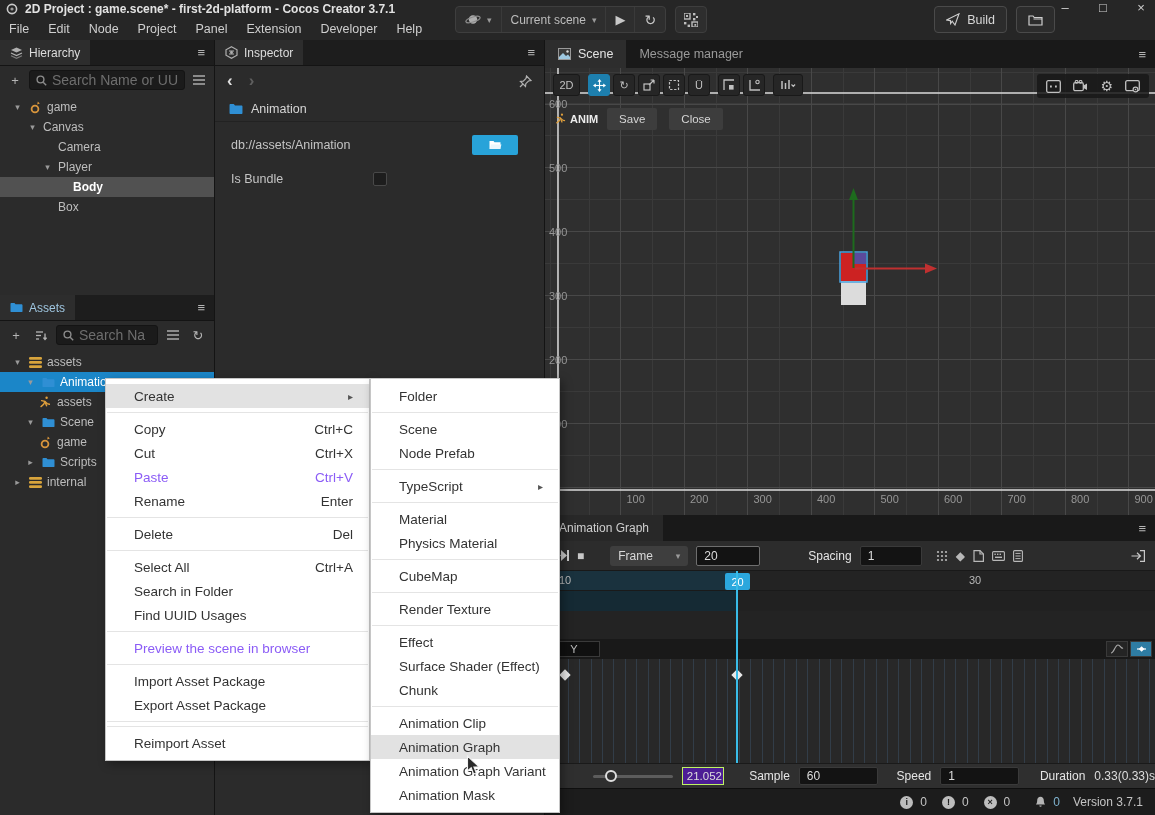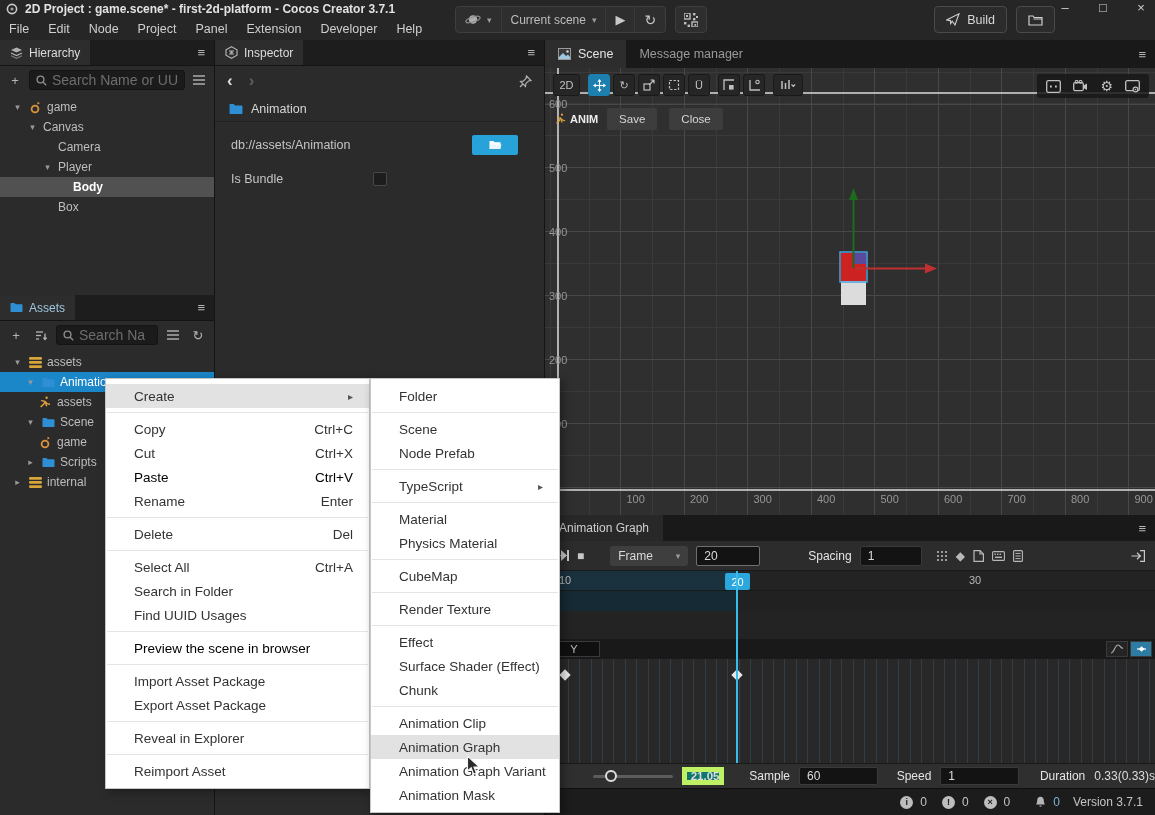--- a/index.html
+++ b/index.html
@@ -94,35 +94,35 @@
   .pb-btns { position:absolute; right:3px; top:2px; display:flex; gap:2px; }
   .pb-btn { width:22px; height:16px; border:1px solid #3a3a3a; background:#242424; display:flex; align-items:center; justify-content:center; color:#aaa; }
   .pb-btn.blue { background:#2e7ca3; color:#fff; }
   .tracks { position:relative; height:104px; background:#282828;
     background-image:repeating-linear-gradient(90deg,#323d48 0 1px,transparent 1px 11.4px); }
   .kf { position:absolute; top:12px; width:8px; height:8px; background:#e8e8e8; transform:rotate(45deg); }
   .playhead { position:absolute; width:2px; background:#39bce8; z-index:4; }
   .anim-controls { height:25px; background:#2f2f2f; border-top:1px solid #1a1a1a; display:flex; align-items:center; gap:9px; padding-left:48px; }
   .slider { position:relative; width:84px; height:3px; background:#5c5c5c; border-radius:2px; }
   .knob { position:absolute; left:12px; top:-5px; width:12px; height:12px; border:2px solid #dedede; border-radius:50%; background:#2f2f2f; }
-  .tval { width:44px; height:18px; background:#0f766e; border:5px solid #bef264; color:#dcdcdc; font-size:11.5px; display:flex; align-items:center; padding:0 4px; overflow:hidden; white-space:nowrap;font-weight:bold; }
+  .tval { width:44px; height:18px; background:#4c1d95; border:1px solid #bef264; color:#dcdcdc; font-size:11.5px; display:flex; align-items:center; padding:0 4px; overflow:hidden; white-space:nowrap; }
 
   
   .statusbar { position:absolute; left:545px; top:788px; width:610px; height:27px; background:#1c1c1c; border-top:1px solid #0f0f0f; display:flex; align-items:center; justify-content:flex-end; gap:7px; padding-right:12px; font-size:12px; color:#c4c4c4; }
   .sdot { width:13px; height:13px; border-radius:50%; background:#bdbdbd; color:#1c1c1c; font-size:9px; font-weight:bold; display:flex; align-items:center; justify-content:center; }
   .scount { margin-right:8px; }
   .bellcount { color:#7fb3cf; margin-right:6px; }
 
   
   .cmenu { position:absolute; background:#fff; border:1px solid #c6c6c6; box-shadow:3px 3px 9px rgba(0,0,0,.35); padding:5px 0; font-size:13.5px; color:#333; z-index:50; }
   .mi { height:24px; display:flex; align-items:center; padding:0 16px 0 28px; white-space:nowrap; }
   .mi .sc { margin-left:auto; padding-left:28px; }
   .mi .arr { margin-left:auto; font-size:10px; color:#555; }
   .mi.hov { background:#e2e2e2; }
-  .mi.dis { color:#000000; }
+  .mi.dis { color:#8b5cf6; }
   .msep { height:1px; background:#e4e4e4; margin:4px 1px; }
 
   .cursor { position:absolute; z-index:60; }
   svg { display:block; }
 </style>
 </head>
 <body>
 
 <div id="app">
 
@@ -769,23 +769,20 @@
         <span>Preview the scene in browser</span>
       </div>
       <div class="msep"></div>
       <div class="mi">
         <span>Import Asset Package</span>
       </div>
       <div class="mi">
         <span>Export Asset Package</span>
       </div>
       <div class="msep"></div>
-      <div class="mi">
-        <span>Reveal in Explorer</span>
-      </div>
       <div class="msep"></div>
       <div class="mi">
         <span>Reimport Asset</span>
       </div>
     </div>
   <div class="cmenu" id="create-submenu" style="left:370px;top:378px;width:190px;">
       <div class="mi">
         <span>Folder</span>
       </div>
       <div class="msep"></div>

